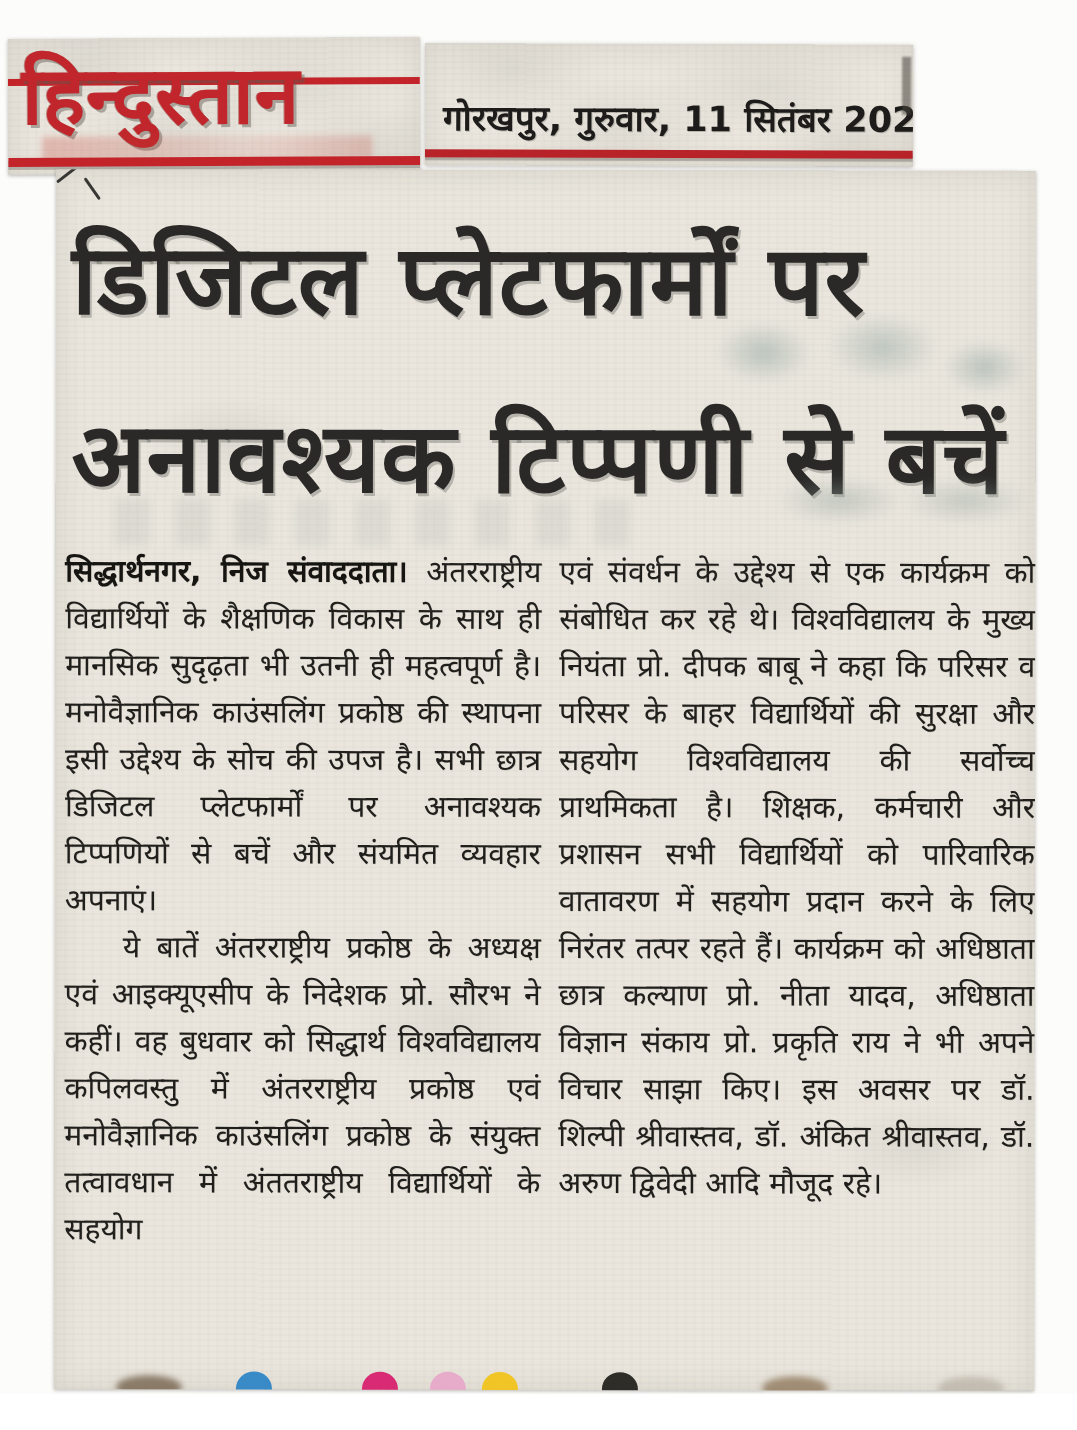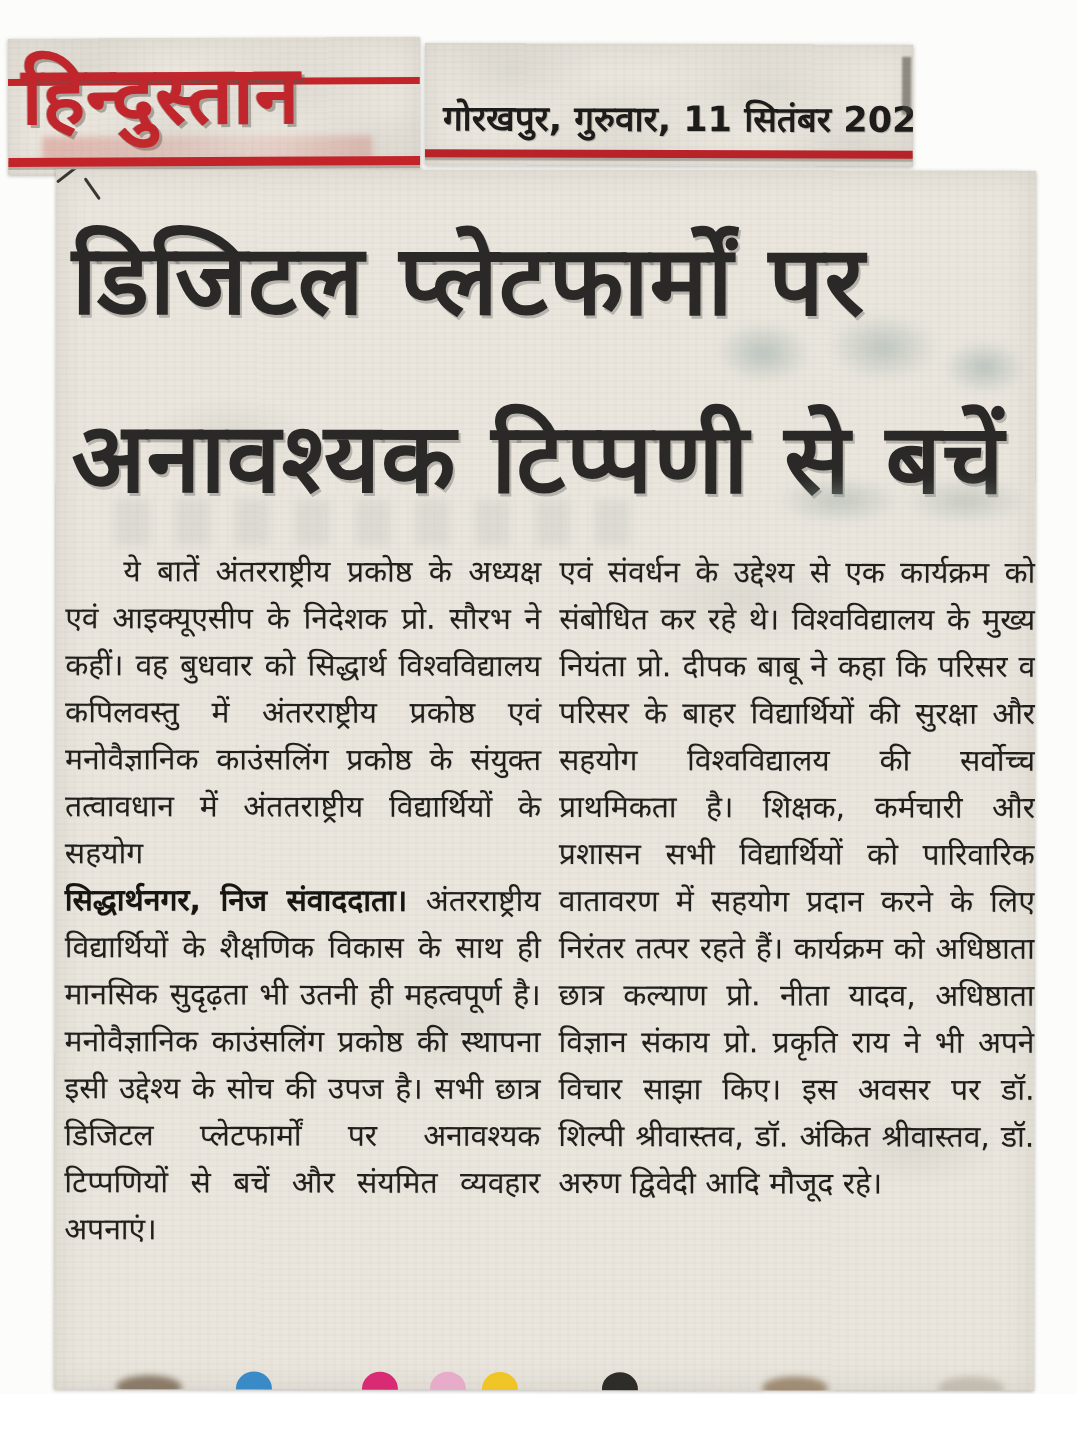--- a/index.html
+++ b/index.html
@@ -140,22 +140,22 @@
   <div class="pen-mark"></div>
   <div class="pen-mark second"></div>
 
   <h1 class="headline">
     <span class="hl">डिजिटल प्लेटफार्मों पर</span>
     <span class="hl">अनावश्यक टिप्पणी से बचें</span>
   </h1>
 
   <div class="columns">
     <div class="col">
+      <p class="para"><strong class="byline">सिद्धार्थनगर, निज संवाददाता।</strong> <span>अंतरराष्ट्रीय विद्यार्थियों के शैक्षणिक विकास के साथ ही मानसिक सुदृढ़ता भी उतनी ही महत्वपूर्ण है। मनोवैज्ञानिक काउंसलिंग प्रकोष्ठ की स्थापना इसी उद्देश्य के सोच की उपज है। सभी छात्र डिजिटल प्लेटफार्मों पर अनावश्यक टिप्पणियों से बचें और संयमित व्यवहार अपनाएं।</span></p>
       <p class="para indent">ये बातें अंतरराष्ट्रीय प्रकोष्ठ के अध्यक्ष एवं आइक्यूएसीप के निदेशक प्रो. सौरभ ने कहीं। वह बुधवार को सिद्धार्थ विश्वविद्यालय कपिलवस्तु में अंतरराष्ट्रीय प्रकोष्ठ एवं मनोवैज्ञानिक काउंसलिंग प्रकोष्ठ के संयुक्त तत्वावधान में अंततराष्ट्रीय विद्यार्थियों के सहयोग</p>
-      <p class="para"><strong class="byline">सिद्धार्थनगर, निज संवाददाता।</strong> <span>अंतरराष्ट्रीय विद्यार्थियों के शैक्षणिक विकास के साथ ही मानसिक सुदृढ़ता भी उतनी ही महत्वपूर्ण है। मनोवैज्ञानिक काउंसलिंग प्रकोष्ठ की स्थापना इसी उद्देश्य के सोच की उपज है। सभी छात्र डिजिटल प्लेटफार्मों पर अनावश्यक टिप्पणियों से बचें और संयमित व्यवहार अपनाएं।</span></p>
     </div>
     <div class="col">
       <p class="para">एवं संवर्धन के उद्देश्य से एक कार्यक्रम को संबोधित कर रहे थे। विश्वविद्यालय के मुख्य नियंता प्रो. दीपक बाबू ने कहा कि परिसर व परिसर के बाहर विद्यार्थियों की सुरक्षा और सहयोग विश्वविद्यालय की सर्वोच्च प्राथमिकता है। शिक्षक, कर्मचारी और प्रशासन सभी विद्यार्थियों को पारिवारिक वातावरण में सहयोग प्रदान करने के लिए निरंतर तत्पर रहते हैं। कार्यक्रम को अधिष्ठाता छात्र कल्याण प्रो. नीता यादव, अधिष्ठाता विज्ञान संकाय प्रो. प्रकृति राय ने भी अपने विचार साझा किए। इस अवसर पर डॉ. शिल्पी श्रीवास्तव, डॉ. अंकित श्रीवास्तव, डॉ. अरुण द्विवेदी आदि मौजूद रहे।</p>
     </div>
   </div>
 
   <div class="dots-row">
       <span class="reg-dot smudge" style="left: 62px; background: rgb(110, 90, 68);"></span>
       <span class="reg-dot" style="left: 182px; background: rgb(47, 134, 198);"></span>
       <span class="reg-dot" style="left: 308px; background: rgb(215, 33, 111);"></span>

